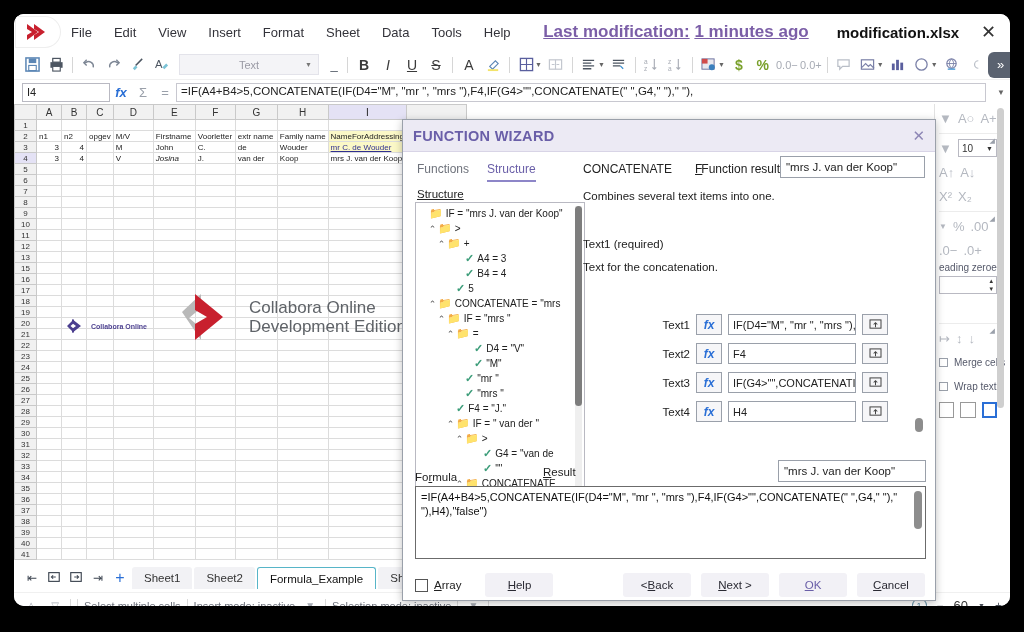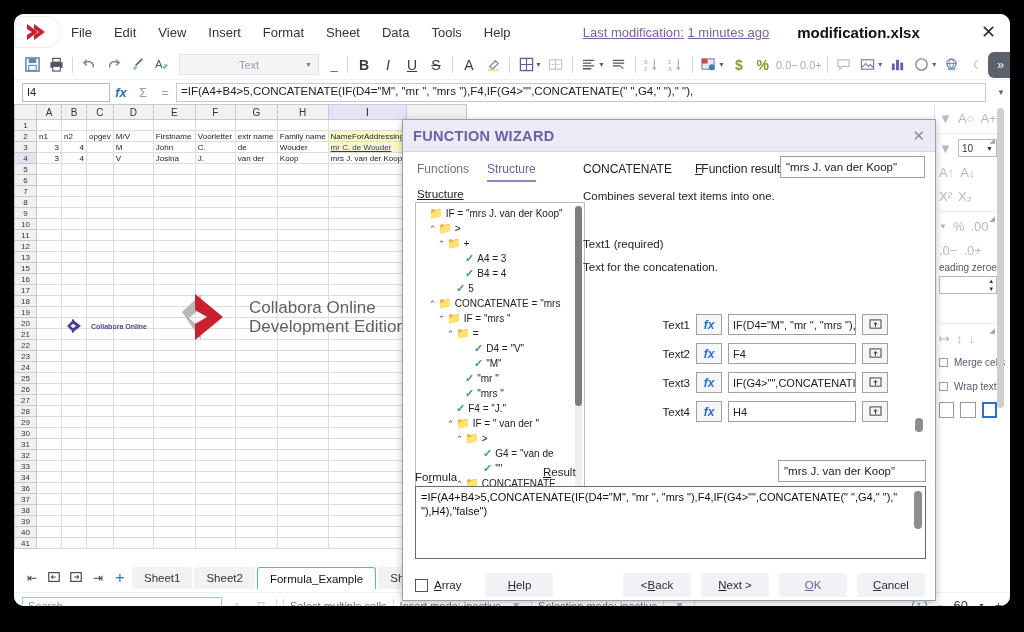--- a/index.html
+++ b/index.html
@@ -24,21 +24,21 @@
     width:44px; height:30px; margin-left:2px;
     display:flex; align-items:center; justify-content:center;
     background:#fff; border-radius:0 16px 16px 0;
     box-shadow:0 0 0 1px #eee;
   }
   .menu-item{
     padding:4px 11px; font-size:13px; color:#33333a; cursor:default;
     white-space:nowrap;
   }
   #lastmod{
-    margin-left:auto; font-size:13px; color:#7b5ea7; white-space:nowrap;
+    margin-left:auto; font-size:17px; color:#7b5ea7; white-space:nowrap;font-weight:bold;
   }
   #lastmod span{ text-decoration:underline; }
   #doc-title{
     font-size:15px; font-weight:bold; color:#111; margin-left:28px; white-space:nowrap;
   }
   #close-window{
     margin-left:auto; margin-right:14px; font-size:18px; color:#333; cursor:pointer;
     line-height:1;
   }
   
@@ -538,21 +538,21 @@
             <td style="width: 40px;">Wouder</td>
             <td class="yellow2" style="width: 60px;">mr C. de Wouder</td>
             <td style="width: 60px;"></td>
           </tr>
           <tr>
             <td class="rowhead sel">4</td>
             <td class=" num" style="width: 25px;">3</td>
             <td class=" num" style="width: 25px;">4</td>
             <td style="width: 25px;"></td>
             <td style="width: 40px;">V</td>
-            <td style="width: 42px;">Josina</td>
+            <td style="width: 42px; font-style: italic;">Josina</td>
             <td style="width: 40px;">J.</td>
             <td style="width: 42px;">van der</td>
             <td style="width: 40px;">Koop</td>
             <td class="activecell" style="width: 60px;">mrs J. van der Koop</td>
             <td style="width: 60px;"></td>
           </tr>
           <tr>
             <td class="rowhead">5</td>
             <td style="width: 25px;"></td>
             <td style="width: 25px;"></td>
@@ -911,20 +911,33 @@
             <td style="width: 40px;"></td>
             <td style="width: 42px;"></td>
             <td style="width: 40px;"></td>
             <td style="width: 42px;"></td>
             <td style="width: 40px;"></td>
             <td style="width: 60px;"></td>
             <td style="width: 60px;"></td>
           </tr>
           <tr>
             <td class="rowhead">34</td>
+            <td style="width: 25px;"></td>
+            <td style="width: 25px;"></td>
+            <td style="width: 25px;"></td>
+            <td style="width: 40px;"></td>
+            <td style="width: 42px;"></td>
+            <td style="width: 40px;"></td>
+            <td style="width: 42px;"></td>
+            <td style="width: 40px;"></td>
+            <td style="width: 60px;"></td>
+            <td style="width: 60px;"></td>
+          </tr>
+          <tr>
+            <td class="rowhead">35</td>
             <td style="width: 25px;"></td>
             <td style="width: 25px;"></td>
             <td style="width: 25px;"></td>
             <td style="width: 40px;"></td>
             <td style="width: 42px;"></td>
             <td style="width: 40px;"></td>
             <td style="width: 42px;"></td>
             <td style="width: 40px;"></td>
             <td style="width: 60px;"></td>
             <td style="width: 60px;"></td>
@@ -1115,23 +1128,20 @@
     </div>
     <div class="nav-ico">⇥</div>
     <div class="nav-ico" style="font-size:16px;color:#2a6fd6">+</div>
     <div class="sheet-tab">Sheet1</div>
     <div class="sheet-tab">Sheet2</div>
     <div class="sheet-tab active">Formula_Example</div>
     <div class="sheet-tab">Sheet3</div>
   </div>
 
   <div id="statusbar">
-    <div id="searchbox" title="Search">
-      <span>Search</span>
-    </div>
     <div class="st-ico">△</div>
     <div class="st-ico">▽</div>
     <div class="st-sep"></div>
     <div class="st-sep"></div>
     <div class="st-txt">Select multiple cells</div>
     <div class="st-sep"></div>
     <div class="st-txt">Insert mode: inactive</div>
     <div class="st-ico">▼</div>
     <div class="st-sep"></div>
     <div class="st-txt">Selection mode: inactive</div>

